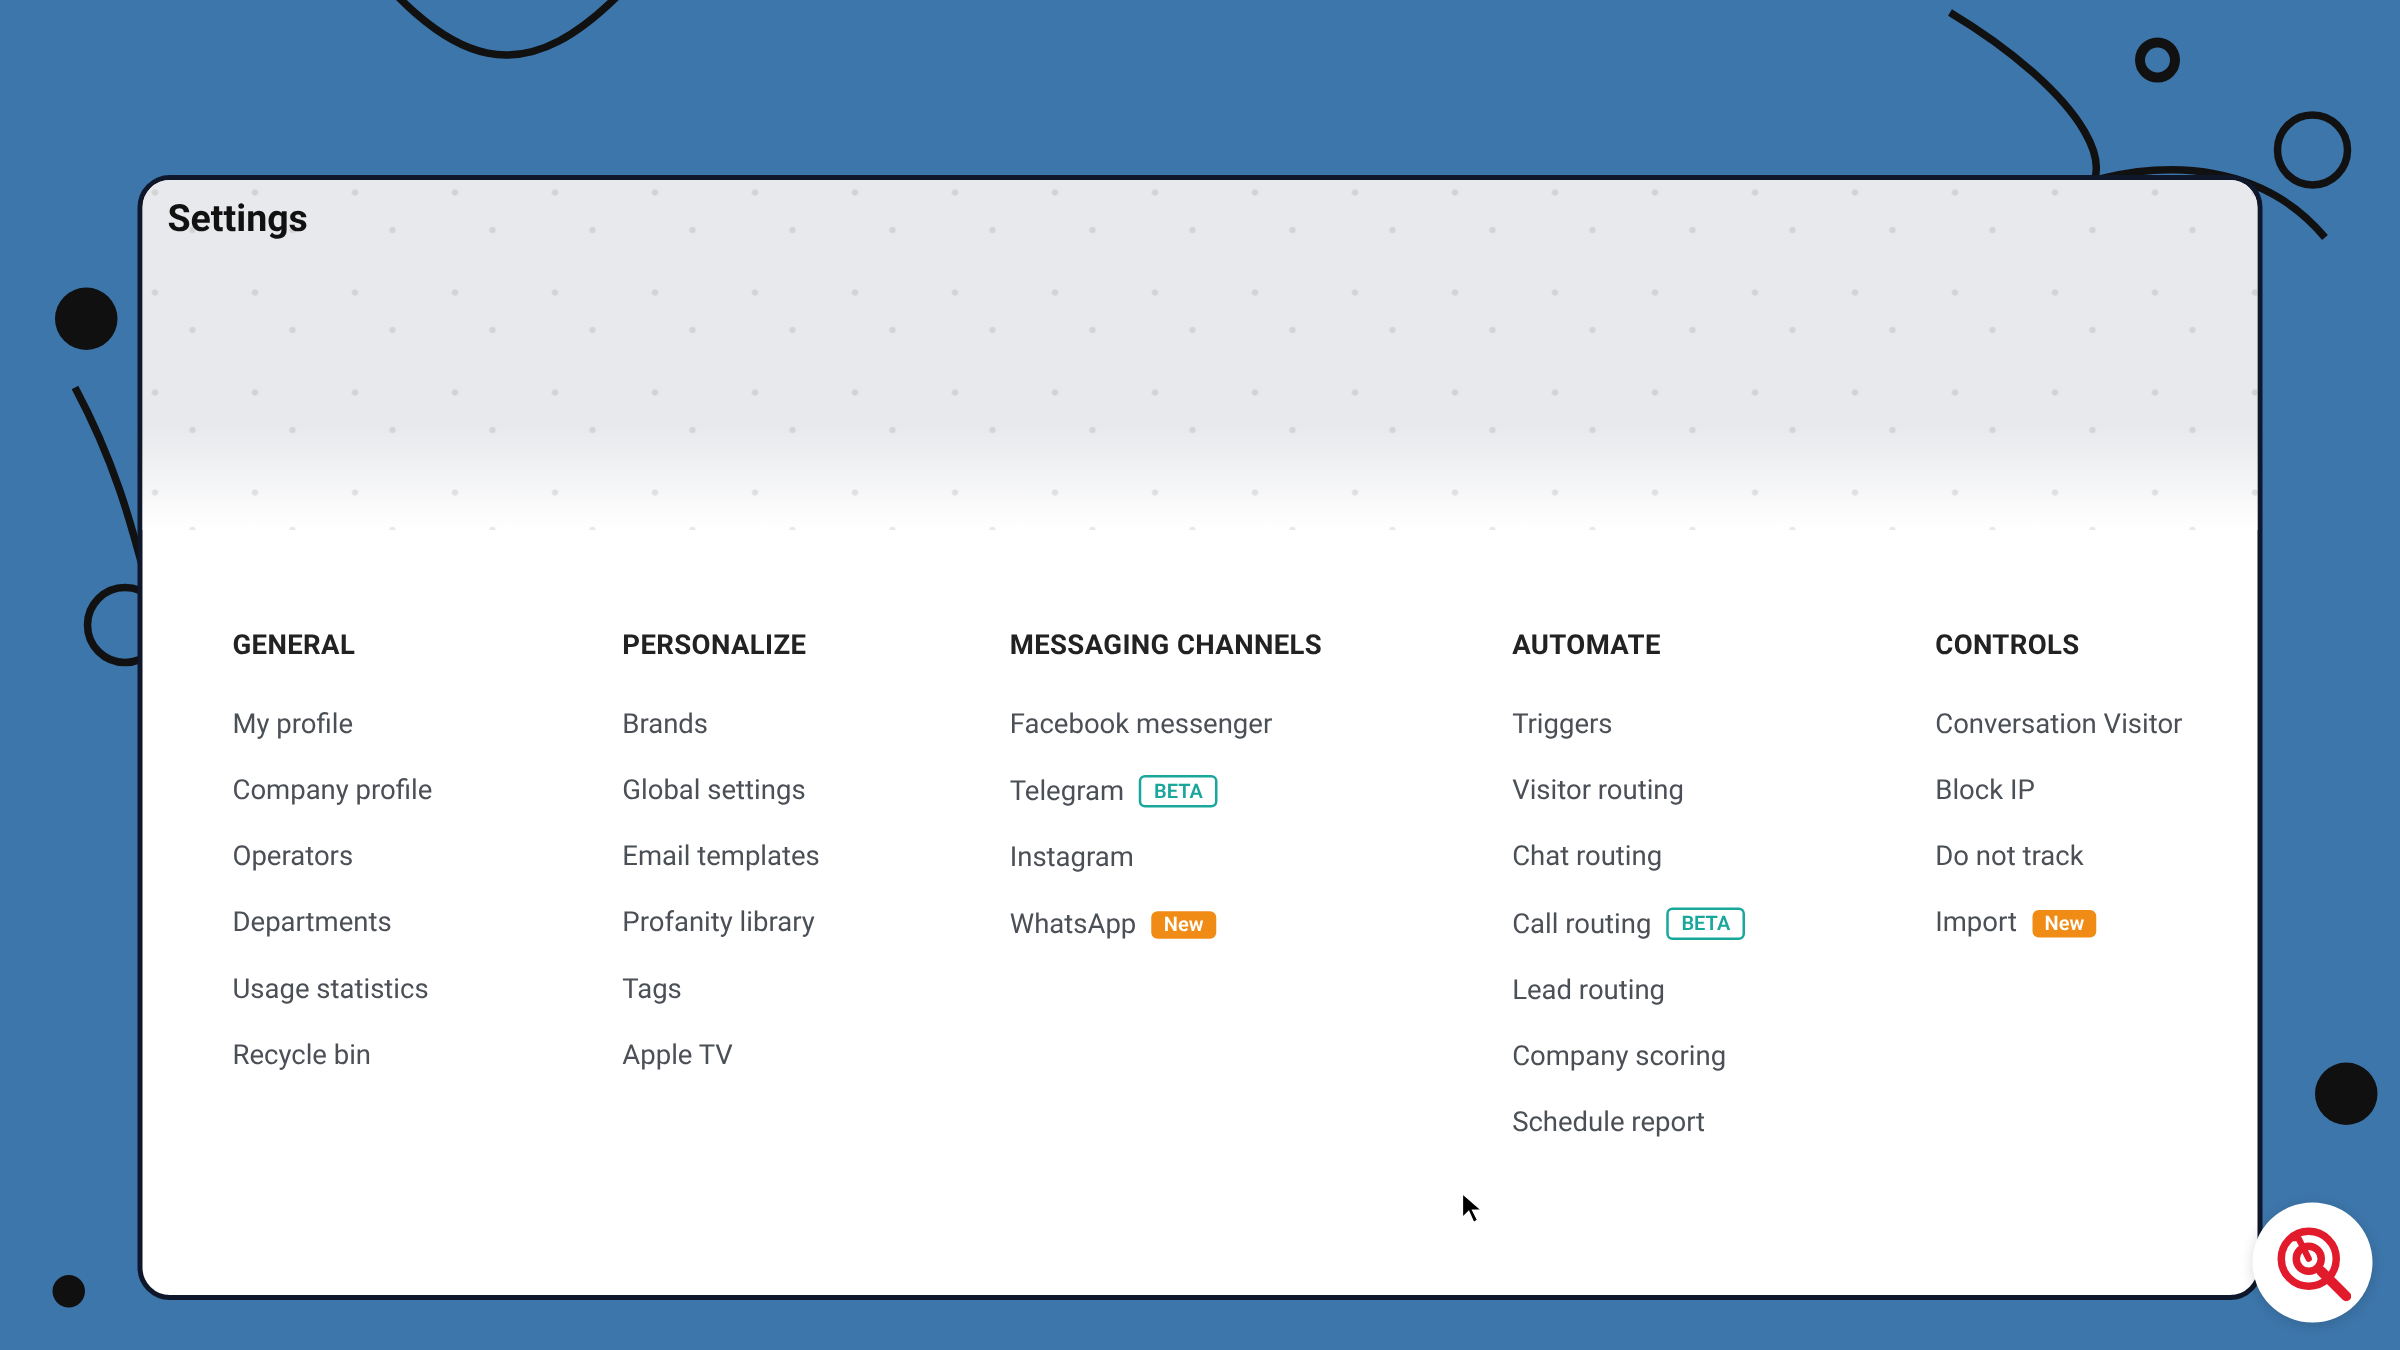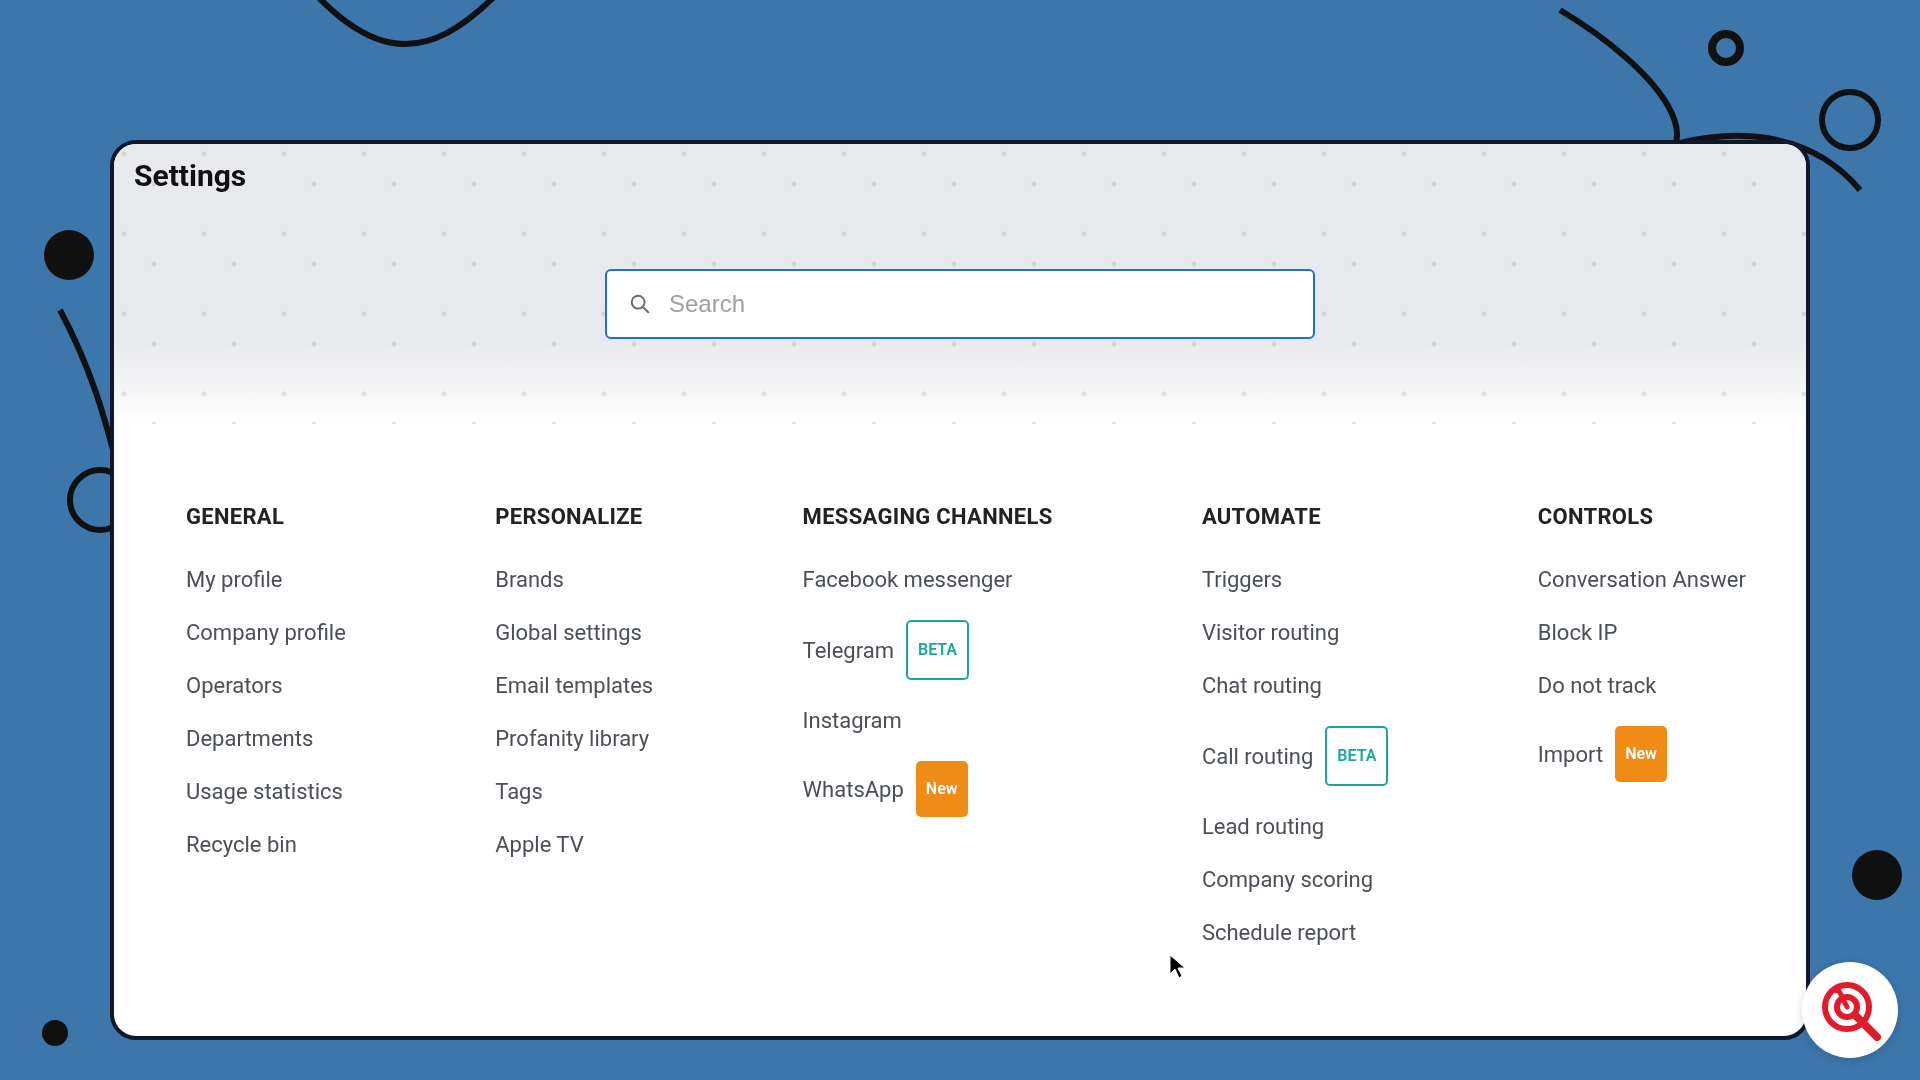--- a/index.html
+++ b/index.html
@@ -110,21 +110,21 @@
     cursor: pointer;
     white-space: nowrap;
   }
 
   .badge {
     display: inline-flex;
     align-items: center;
     justify-content: center;
     font-size: 16px;
     font-weight: 600;
-    padding: 20px 10px;
+    padding: 3px 10px;
     border-radius: 5px;
     line-height: 1;
   }
   .badge-beta {
     color: #19a79b;
     border: 2px solid #19a79b;
     background: #fff;
   }
   .badge-new {
     color: #fff;
@@ -169,27 +169,20 @@
   </svg>
 </div>
 <div class="dot" style="left:44px; top:230px; width:50px; height:50px;"></div>
 <div class="dot" style="right:18px; top:850px; width:50px; height:50px;"></div>
 <div class="dot" style="left:42px; top:1020px; width:26px; height:26px;"></div>
 
 <div class="card">
   <div class="card-header">
     <div class="pattern"></div>
     <div class="page-title">Settings</div>
-    <div class="search-wrap">
-      <svg width="22" height="22" viewBox="0 0 24 24">
-        <circle cx="10" cy="10" r="7" stroke="#6b7075" stroke-width="2.2" fill="none"></circle>
-        <line x1="15.2" y1="15.2" x2="21" y2="21" stroke="#6b7075" stroke-width="2.2" stroke-linecap="round"></line>
-      </svg>
-      <input class="search-input" type="text" placeholder="Search" style="">
-    </div>
   </div>
 
   <div class="columns">
 
   <div class="col">
         <div class="col-head">GENERAL</div>
         <div class="item">
           <span>My profile</span>
         </div>
         <div class="item">
@@ -267,21 +260,21 @@
         <div class="item">
           <span>Company scoring</span>
         </div>
         <div class="item">
           <span>Schedule report</span>
         </div>
       </div>
       <div class="col">
         <div class="col-head">CONTROLS</div>
         <div class="item">
-          <span>Conversation Answer</span>
+          <span>Conversation Visitor</span>
         </div>
         <div class="item">
           <span>Block IP</span>
         </div>
         <div class="item">
           <span>Do not track</span>
         </div>
         <div class="item">
           <span>Import</span>
           <span class="badge badge-new">New</span>

